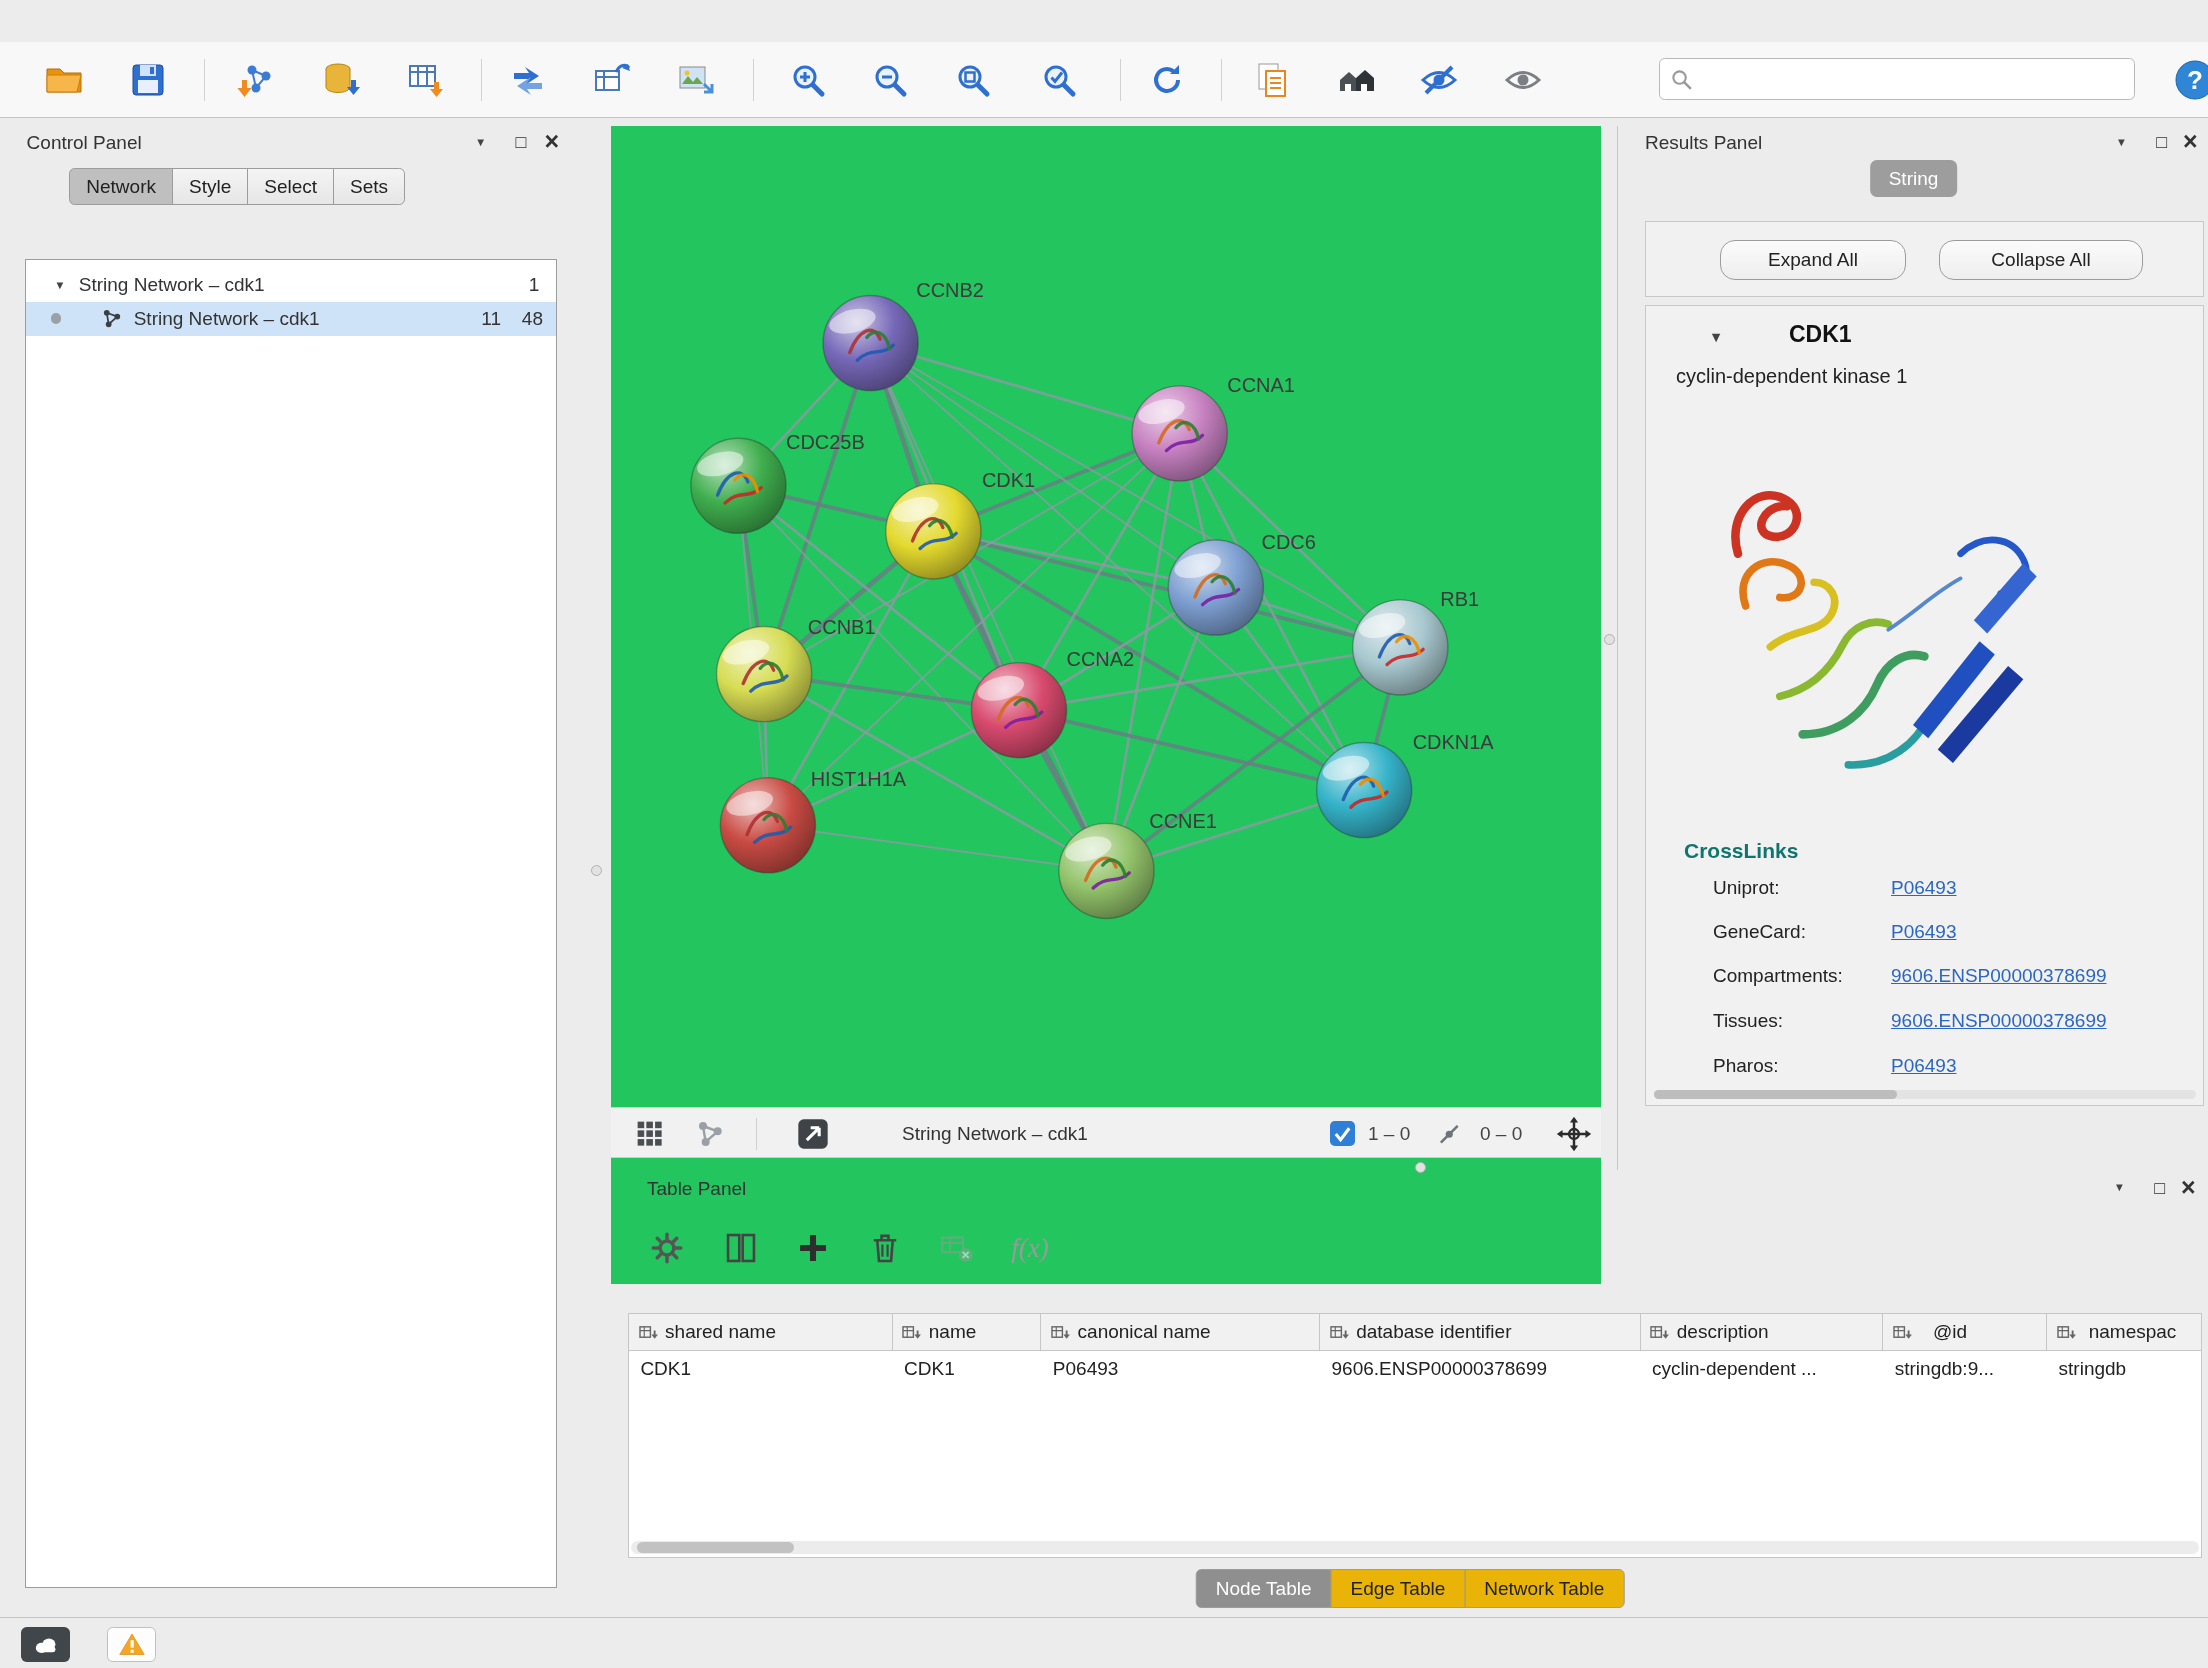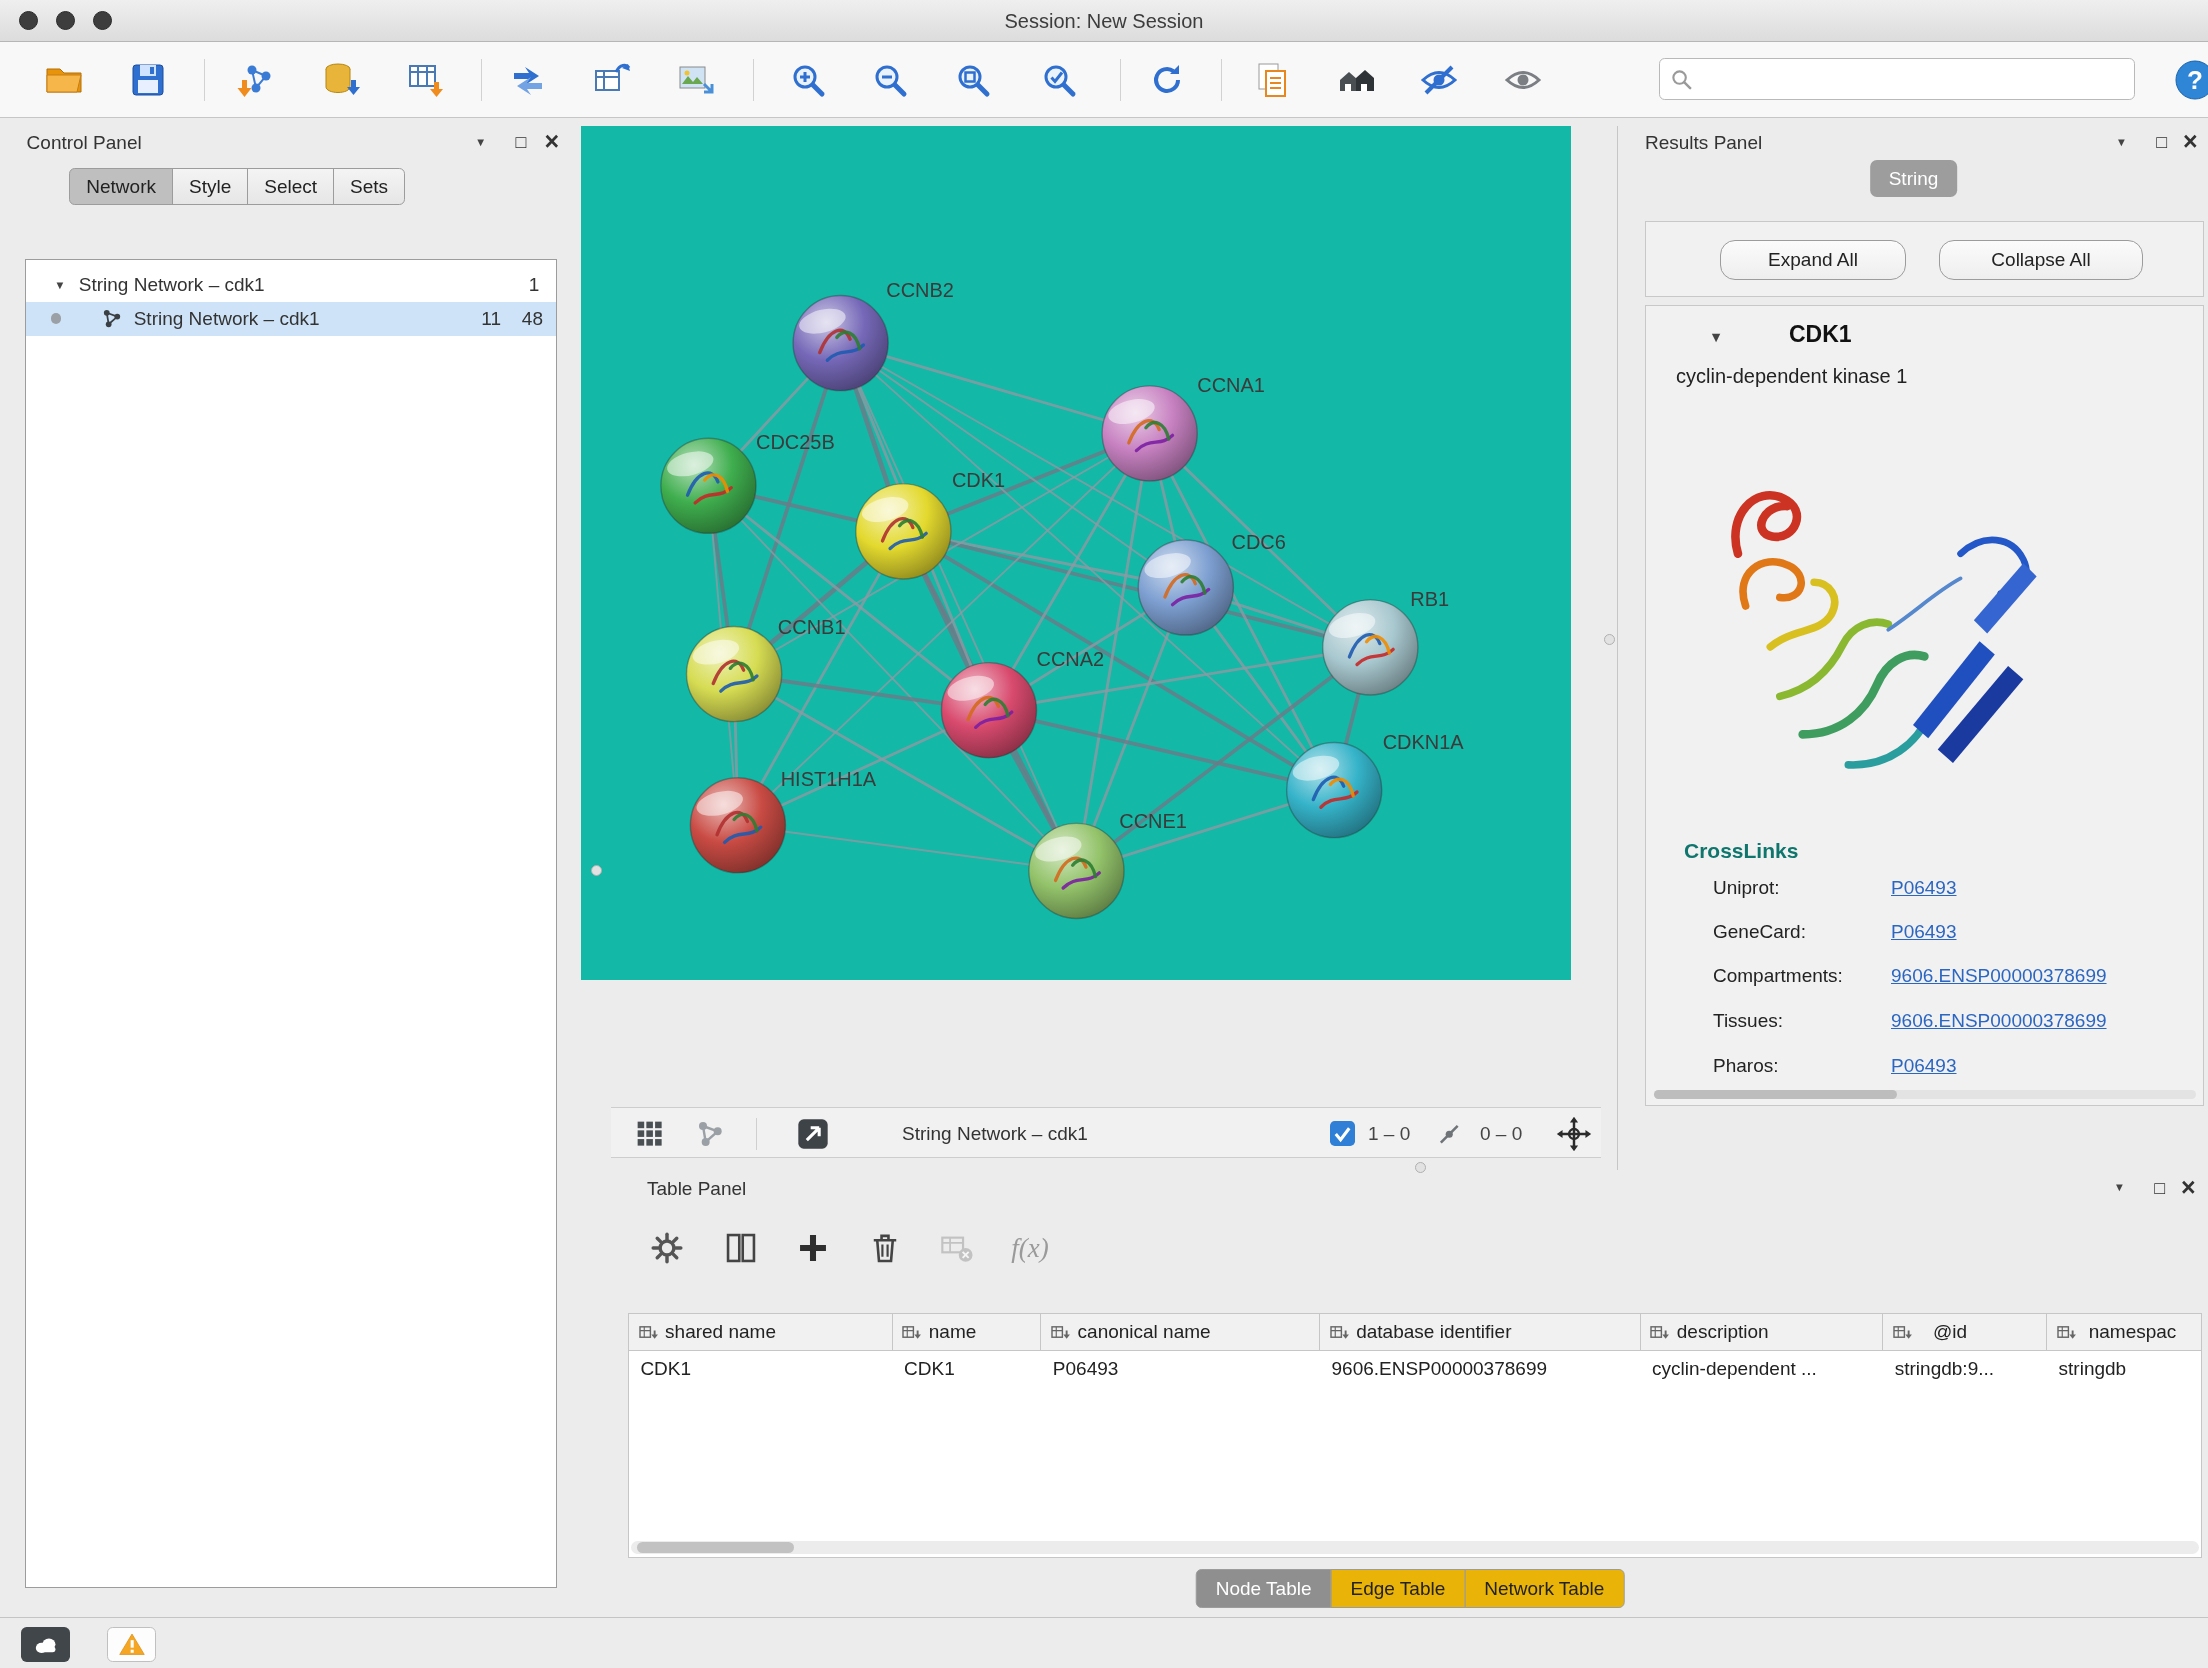--- a/index.html
+++ b/index.html
@@ -39,21 +39,21 @@
   .tab.active { background:#bfbfbf; }
   .tab:first-child { border-radius:5.7px 0 0 5.7px; margin-left:4px; }
   .tab:last-child { border-radius:0 5.7px 5.7px 0; }
   .treebox { position:absolute; left:11.4px; right:15px; top:133px; bottom:7.6px;
     background:#fff; border:1px solid #9c9c9c; padding-top:7.6px; }
   .trow { height:34px; display:flex; align-items:center; font-size:19px; }
   .trow.selected { background:#cfe3f8; }
   .cnt { color:#333; width:42px; text-align:right; }
   .dot { width:10.5px; height:10.5px; border-radius:50%; background:#9aa0a6; }
   
-  .netview { position:absolute; left:581px; top:126px; width:990px; height:854px; background:#14b8a6; }
+  .netview { position:absolute; left:611px; top:126px; width:990px; height:1158px; background:#22c55e; }
   .node-label { font-size:21px; fill:#3b3b3b; font-family:"Liberation Sans",sans-serif; }
   .net-toolbar { position:absolute; left:611px; top:1107px; width:990px; height:51px;
     background:#f1f1f1; border-top:1px solid #cdcdcd; border-bottom:1px solid #cdcdcd; }
   .nt-text { position:absolute; top:0; height:51px; line-height:51px; font-size:19px; color:#333; }
   
   .results-panel { position:absolute; left:1617px; top:126px; width:592px; height:1044px;
     border-left:1px solid #c6c6c6; }
   .pill { background:#9d9d9d; color:#fff; font-size:19px; padding:7.6px 19px; border-radius:6.7px; }
   .rbtn { position:absolute; height:40px; background:linear-gradient(#fbfbfb,#eee);
     border:1px solid #9c9c9c; border-radius:15px; font-size:19px; color:#222;
@@ -87,26 +87,20 @@
     display:flex; align-items:center; justify-content:center; }
   .splitdot { position:absolute; width:11.4px; height:11.4px; border-radius:50%;
     background:#e2e2e2; border:1px solid #b0b0b0; }
   .chev { width:25px; height:25px; }
 </style>
 </head>
 <body>
 
 <div class="app">
 
-  <div class="titlebar">
-    <span class="light" style="left:19px"></span>
-    <span class="light" style="left:56px"></span>
-    <span class="light" style="left:93px"></span>
-    <div class="wintitle">Session: New Session</div>
-  </div>
 
   <div class="toolbar">
     <div class="tbi" style="left:38px">
       <svg width="44" height="44" viewBox="0 0 44 44">
           <path d="M5 11 h13 l4 4 h17 v19 H5z" fill="#e8940a" stroke="#b56f05"></path>
           <path d="M5 17 h34 l-4 17 H5z" fill="#f7b64a" stroke="#c87d10"></path>
         </svg>
     </div>
     <div class="tbi" style="left:122px">
       <svg width="44" height="44" viewBox="0 0 44 44">

